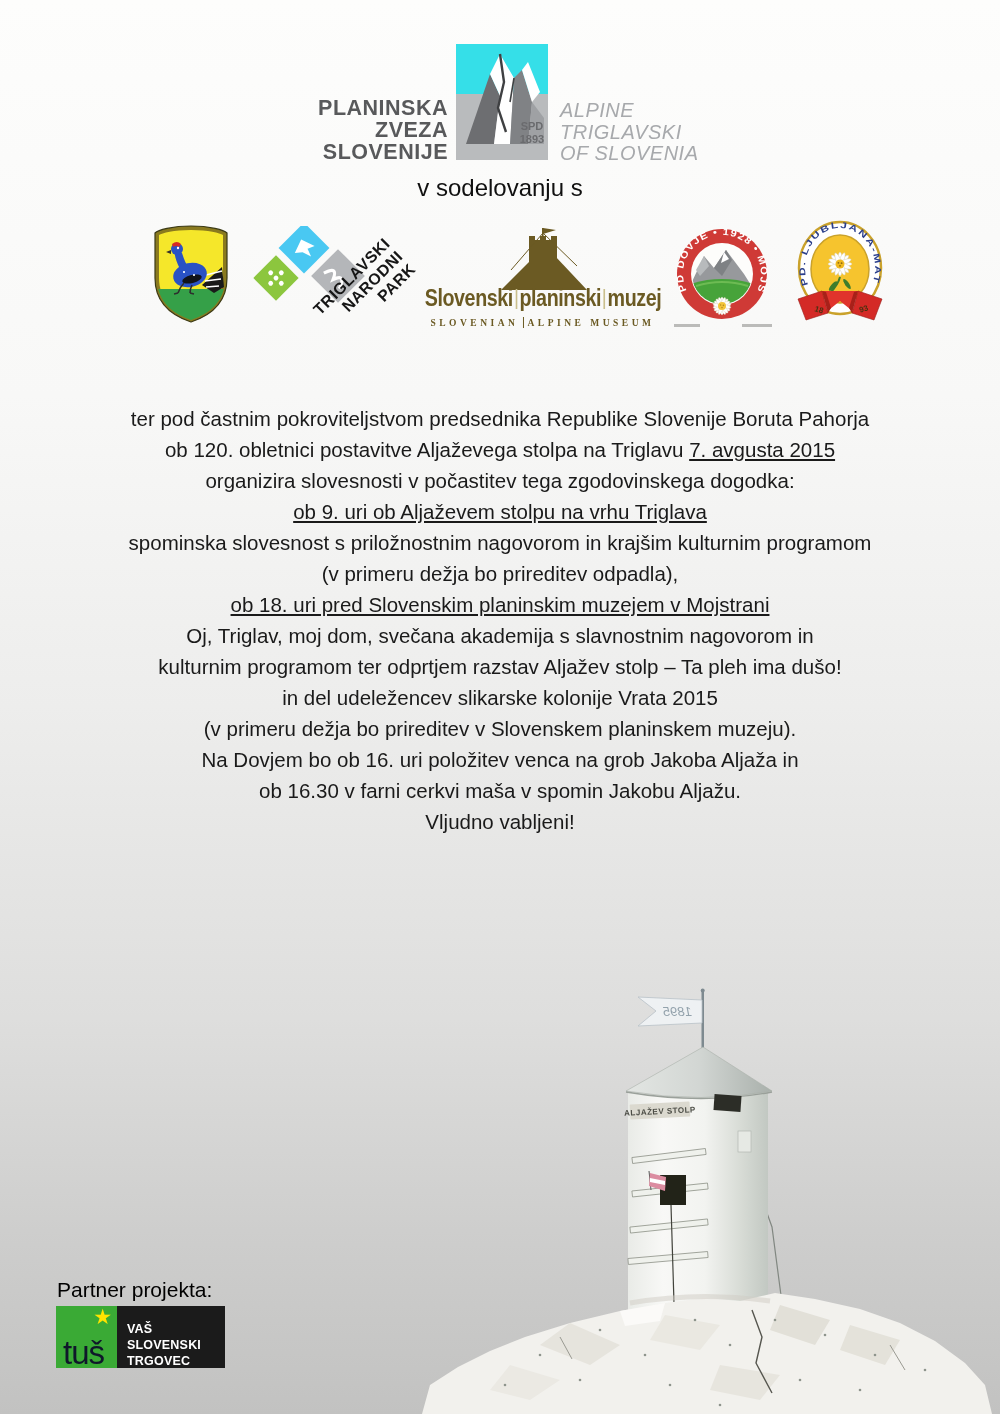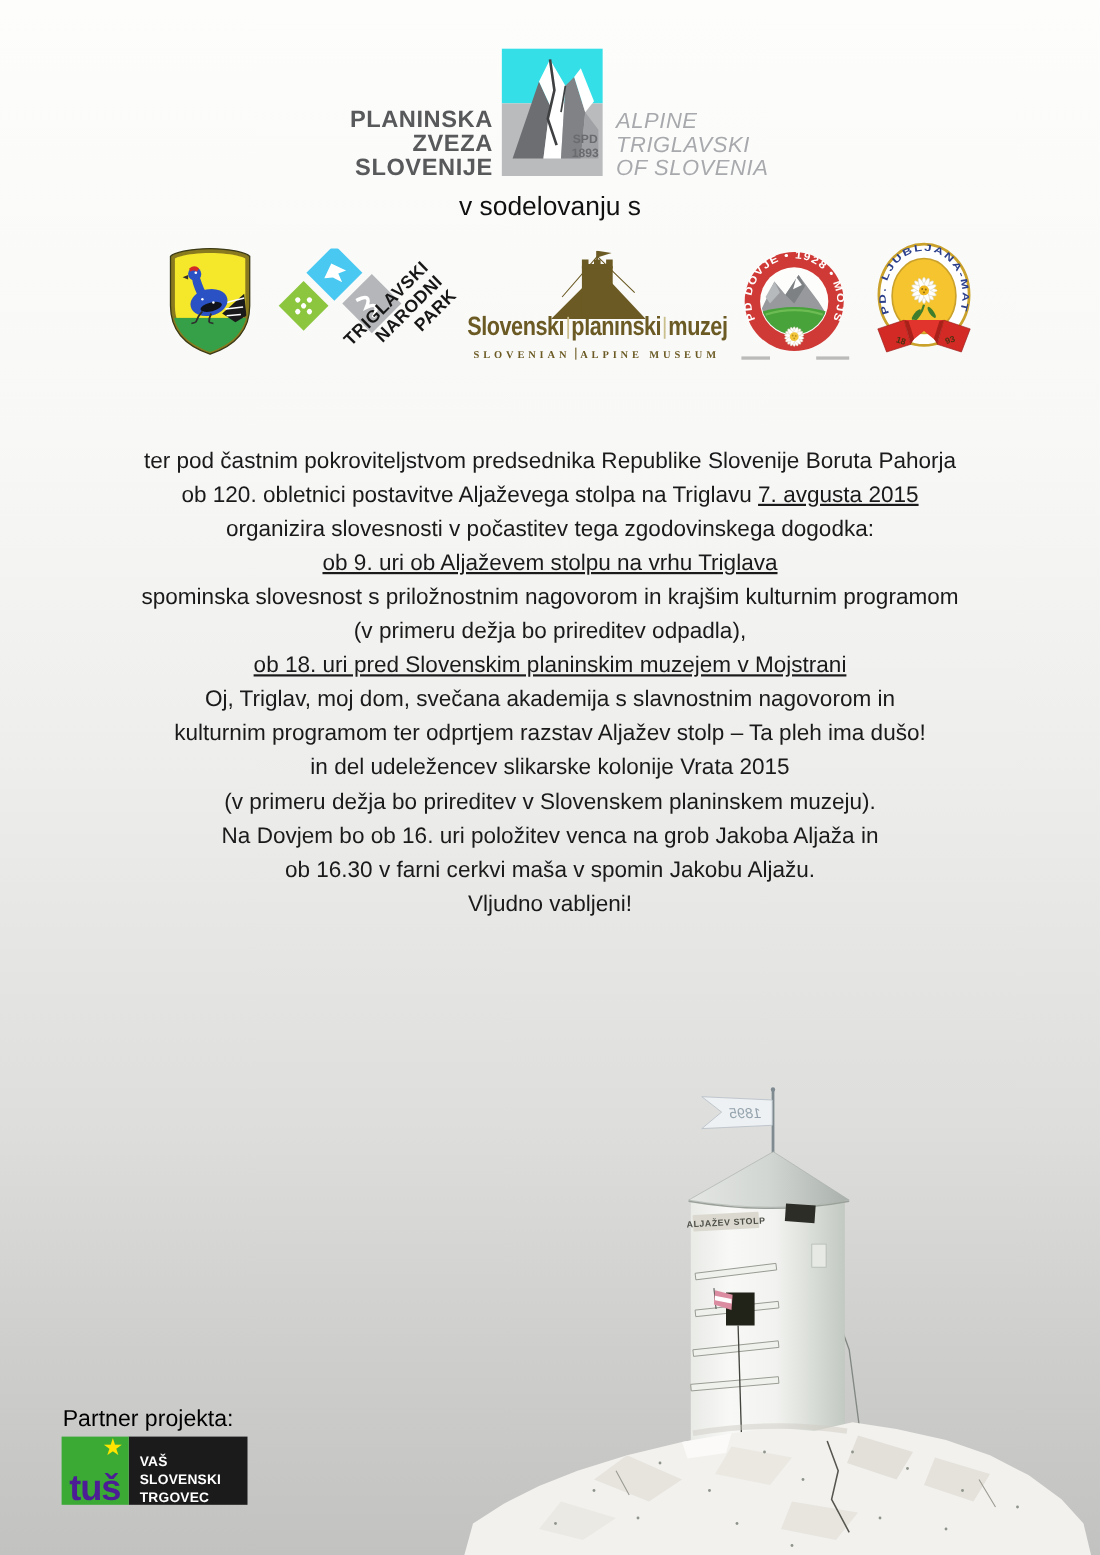--- a/index.html
+++ b/index.html
@@ -34,22 +34,22 @@
   .content p{margin:0;}
   .g{margin-top:31px;}
   .g2{margin-top:24px;text-align:center;}
   .b{font-weight:normal;}
   .u{text-decoration:underline;}
 
   
   .partner-label{left:57px;top:1278px;font-size:21px;color:#000;}
   .tus{left:56px;top:1306px;width:169px;height:62px;display:flex;}
   .tus-green{position:relative;width:61px;background:#3aaa35;}
-  .tus-word{position:absolute;left:7px;bottom:-4px;font-size:33px;font-weight:bold;
-    color:#4c1d95;letter-spacing:-1px;}
+  .tus-word{position:absolute;left:7px;bottom:-4px;font-size:33px;font-weight:normal;
+    color:#0f172a;letter-spacing:-1px;}
   .tus-star{position:absolute;top:0;right:5px;font-size:21px;color:#ffe400;line-height:21px;}
   .tus-black{flex:1;background:#1b1b1b;color:#fff;font-weight:bold;font-size:12.5px;
     line-height:16px;padding:15px 0 16px 10px;letter-spacing:.2px;}
 </style>
 </head>
 <body>
 
 <div class="page">
 
   <div class="abs pzs-left">

